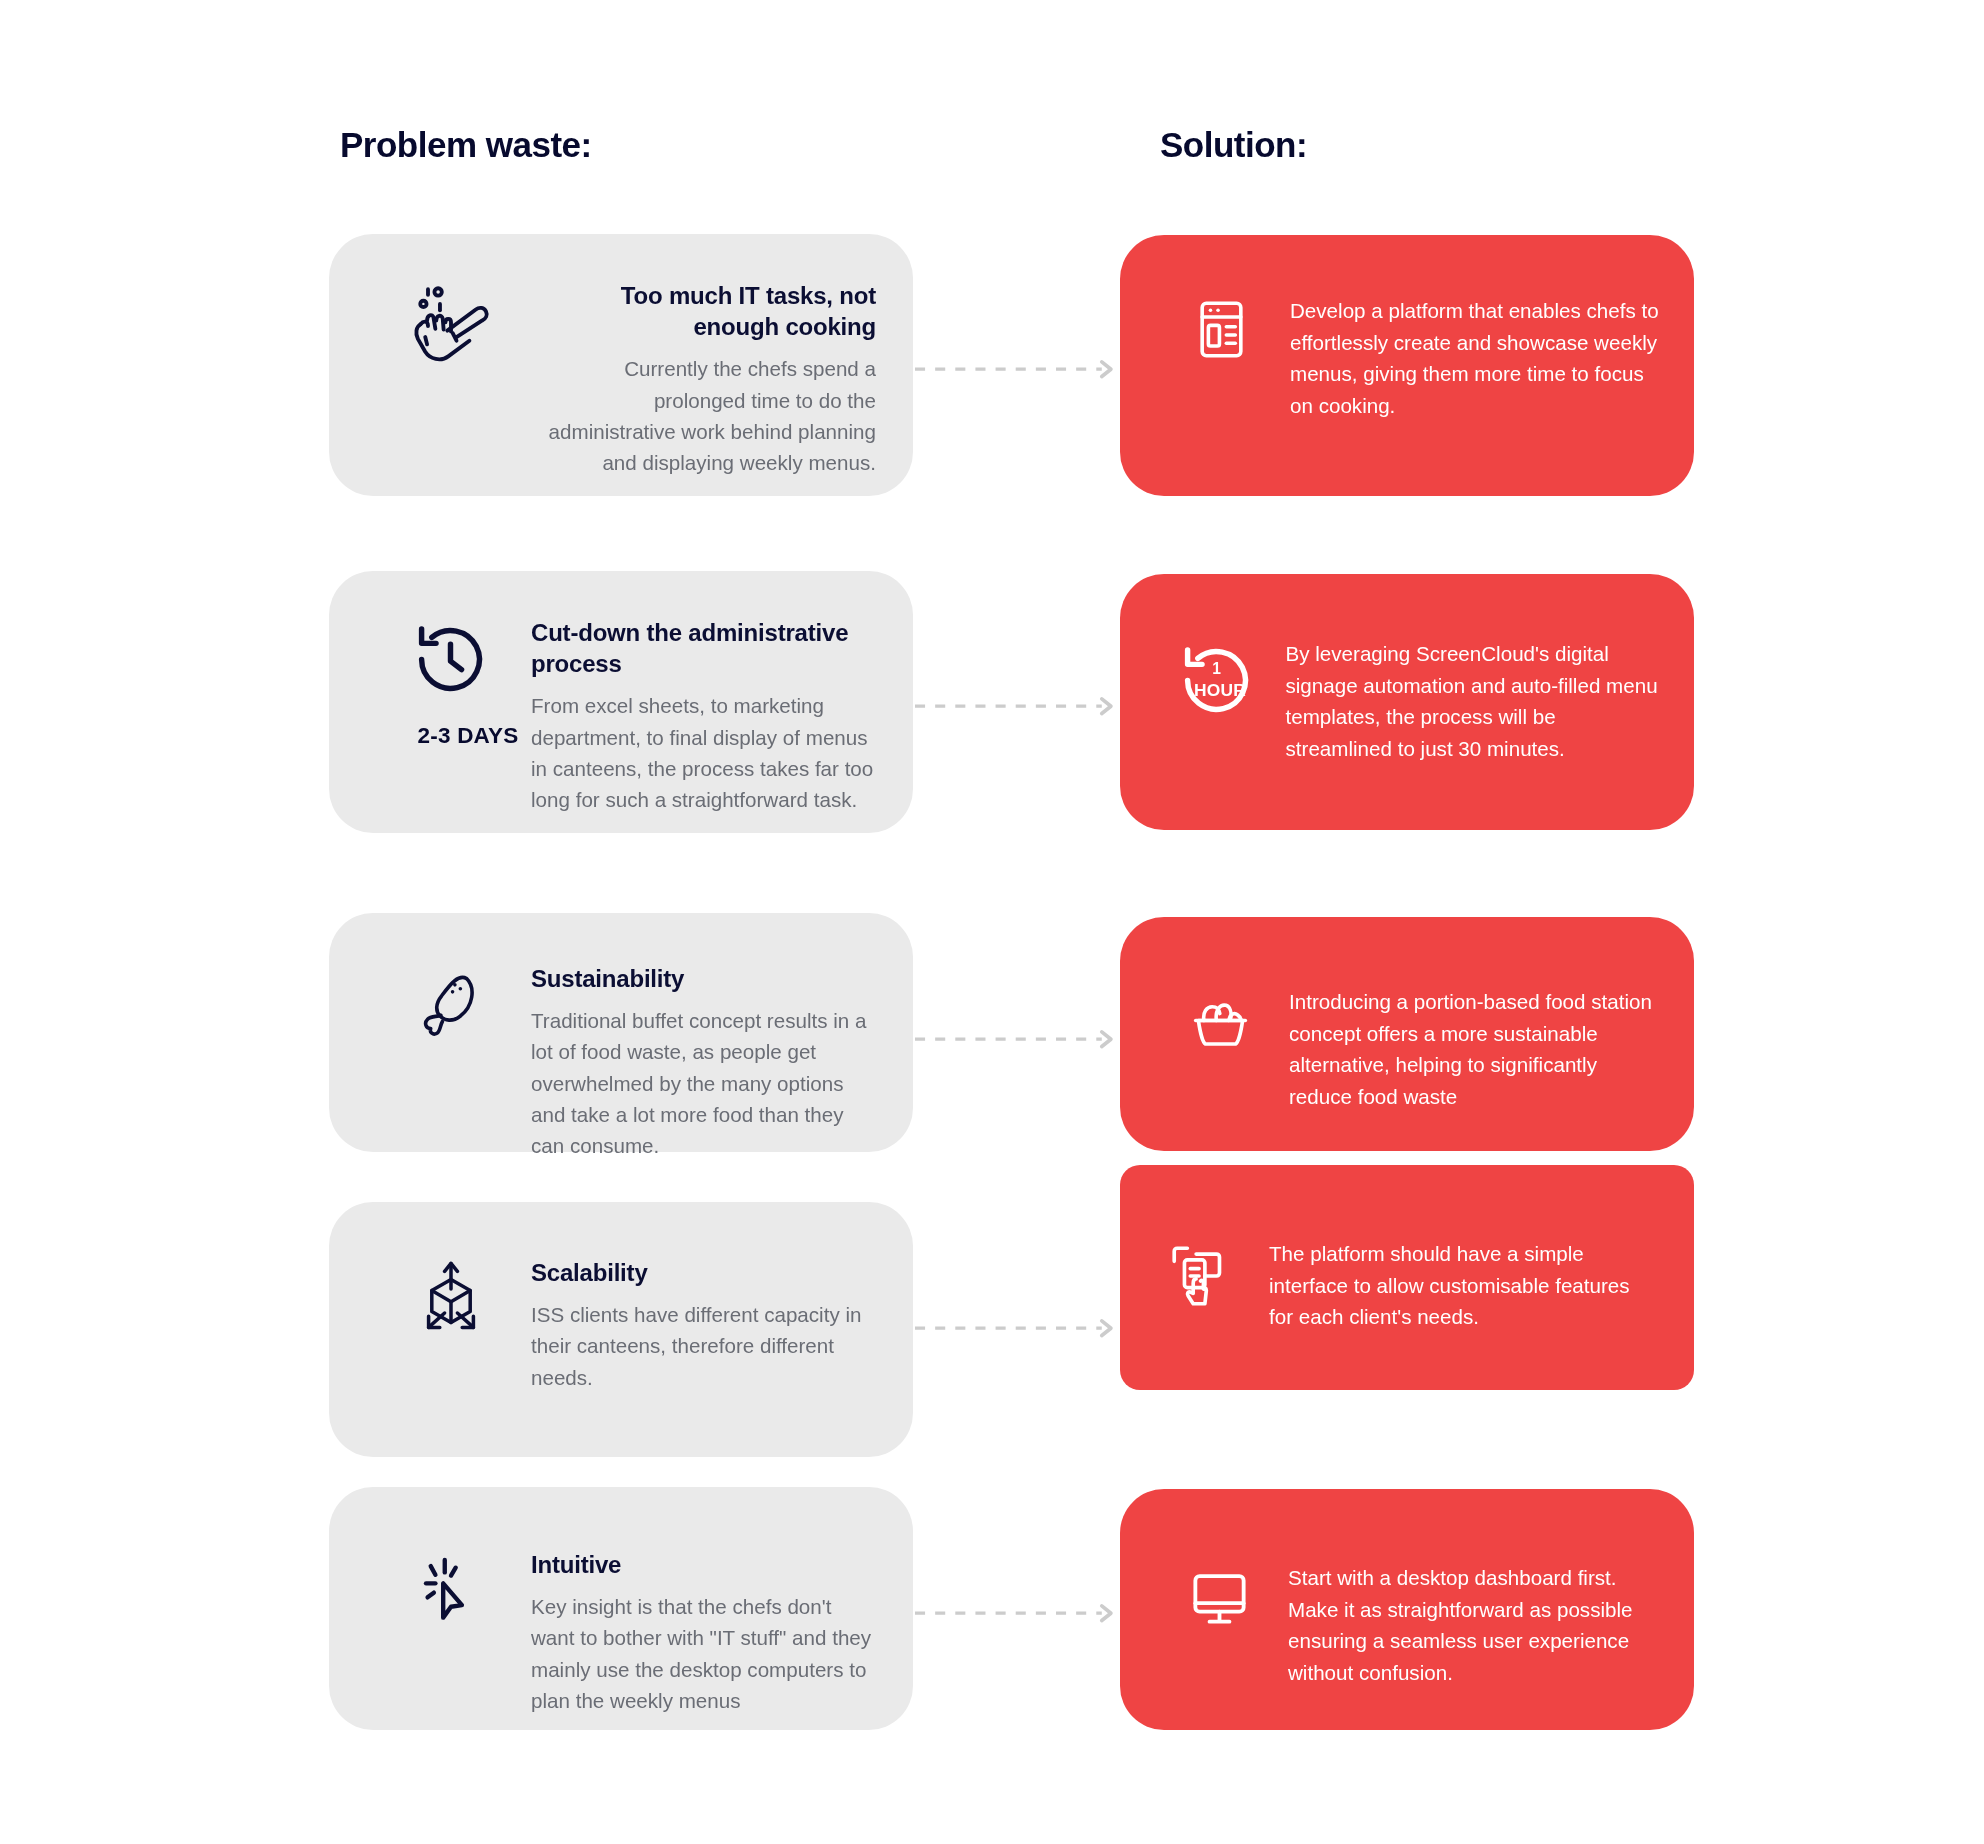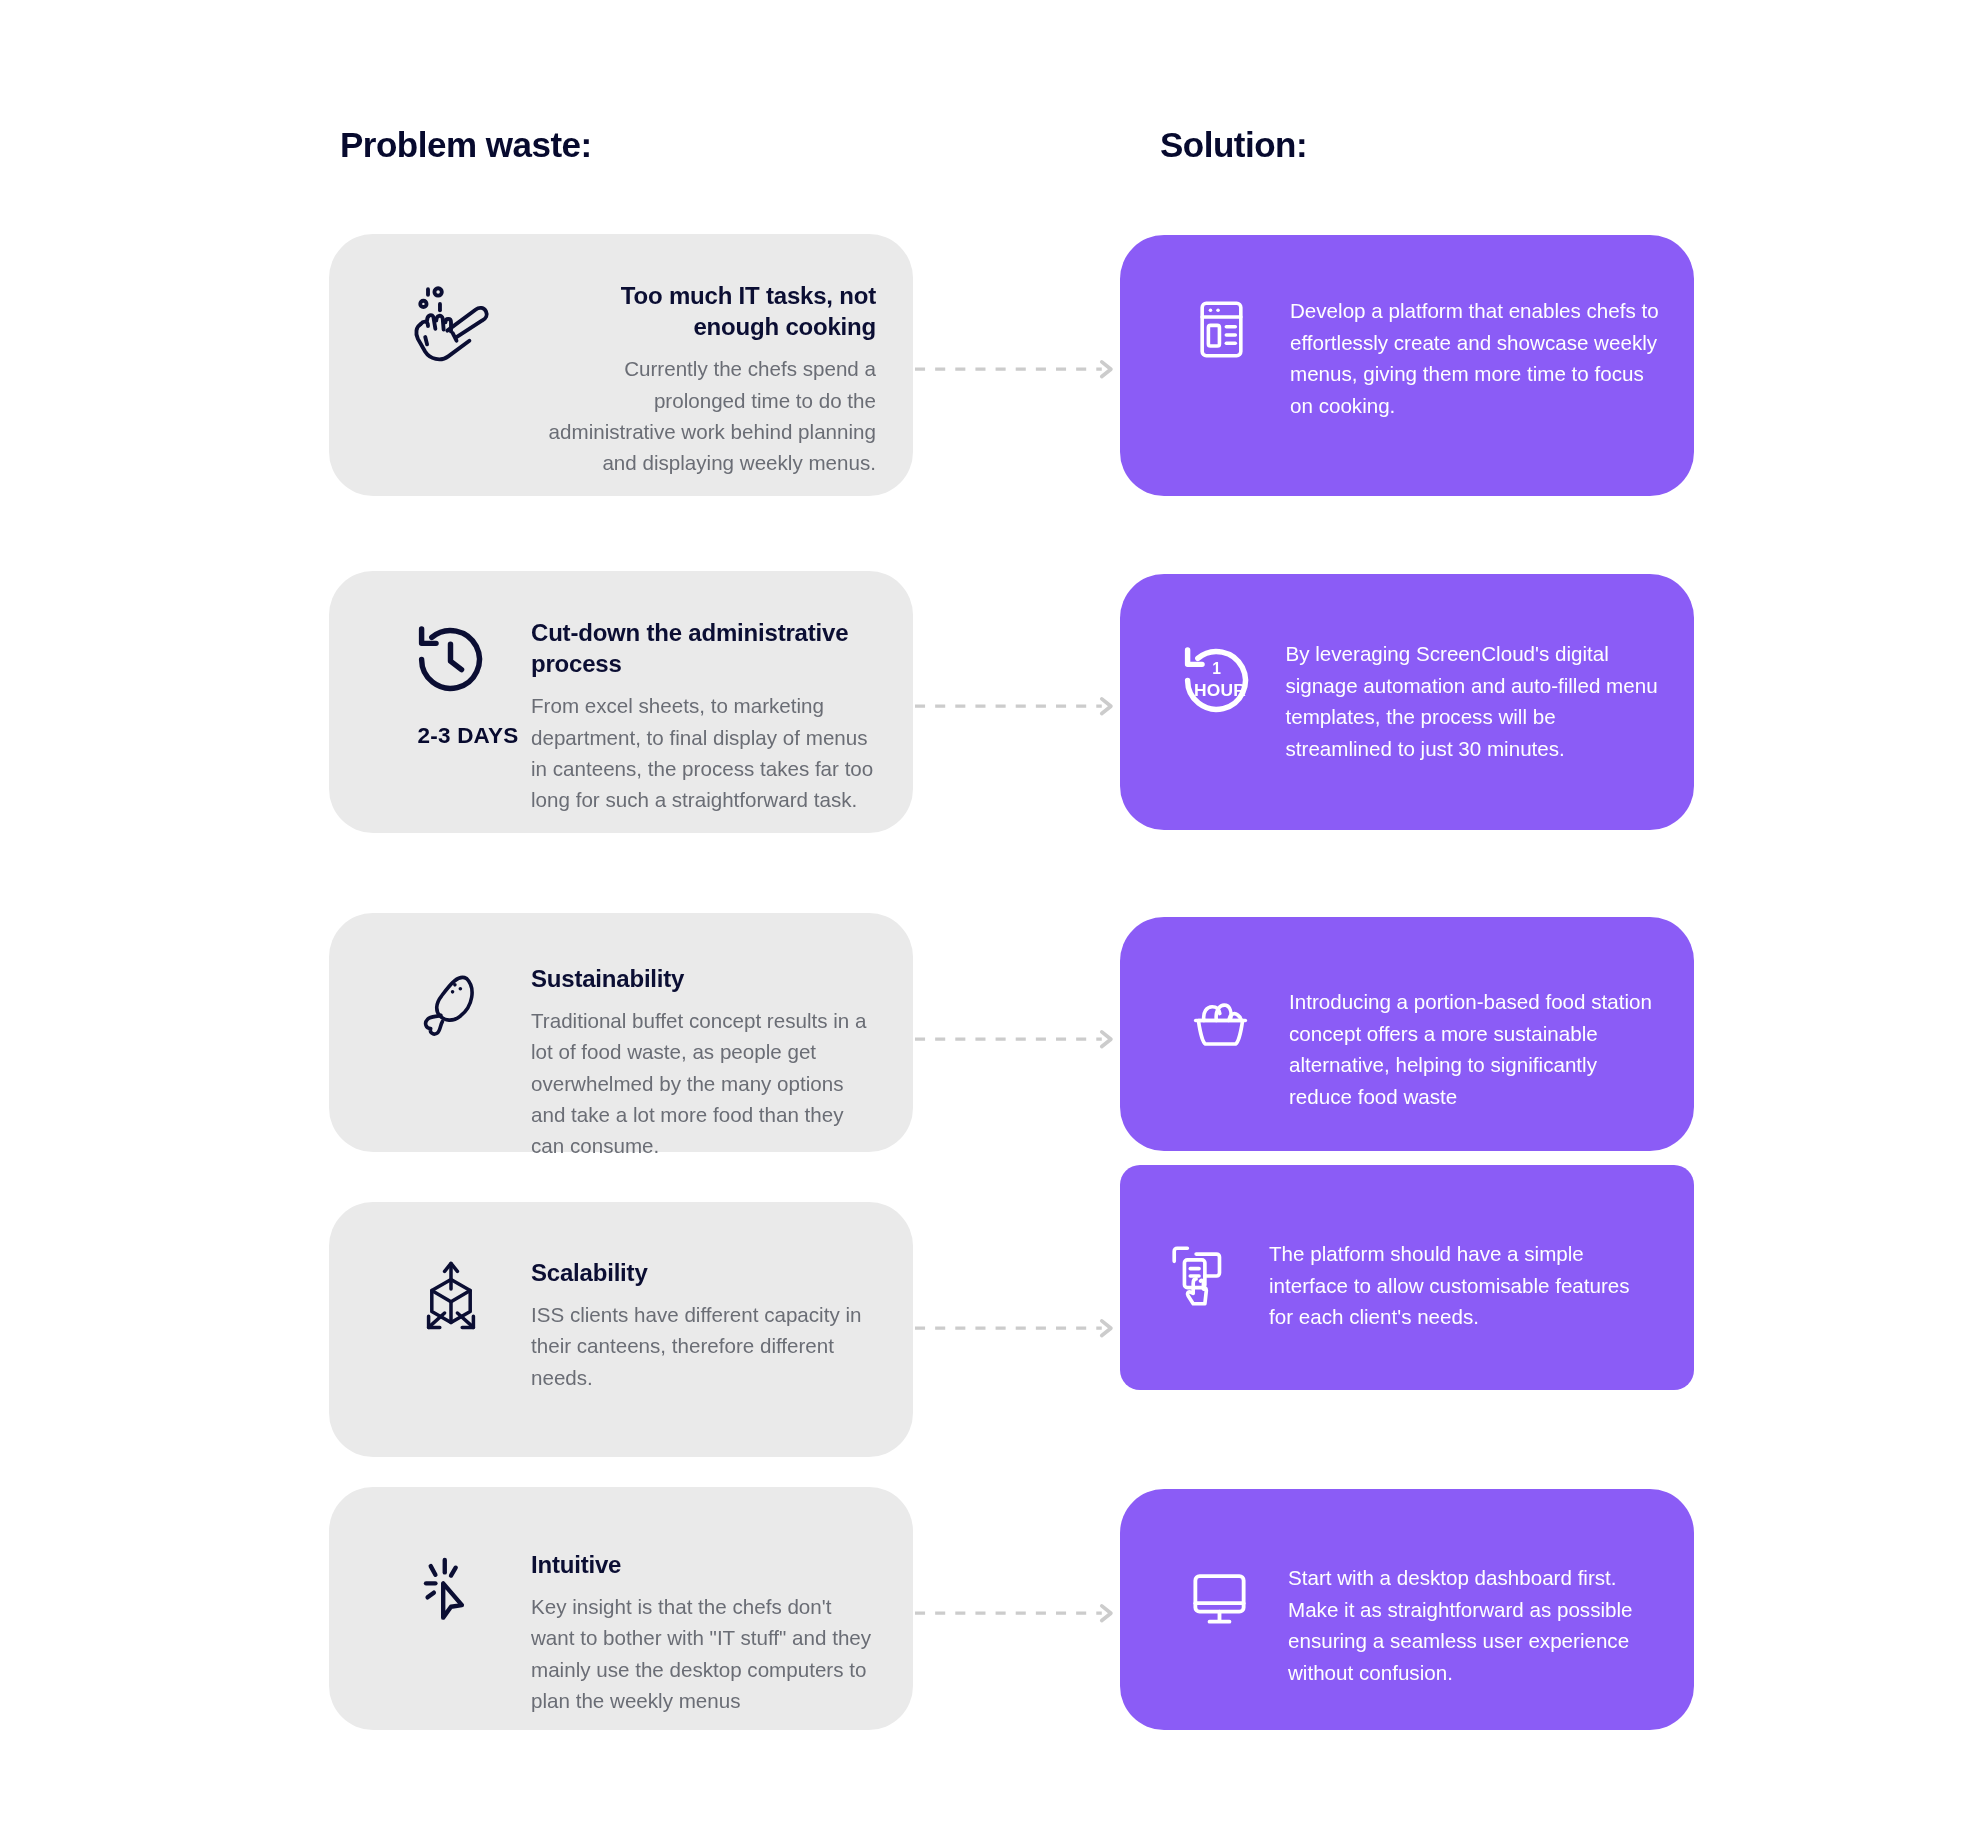--- a/index.html
+++ b/index.html
@@ -95,21 +95,21 @@
     line-height: 1.52;
     color: #6A6D75;
     margin: 0;
   }
 
   
   .solution-card {
     position: absolute;
     left: 1120px;
     width: 574px;
-    background: #8b5cf6;
+    background: #ef4444;
     border-radius: 44px;
     box-sizing: border-box;
     display: flex;
     flex-direction: row;
     align-items: flex-start;
   }
   .solution-icon-col {
     width: 138px;
     flex: 0 0 138px;
     display: flex;

